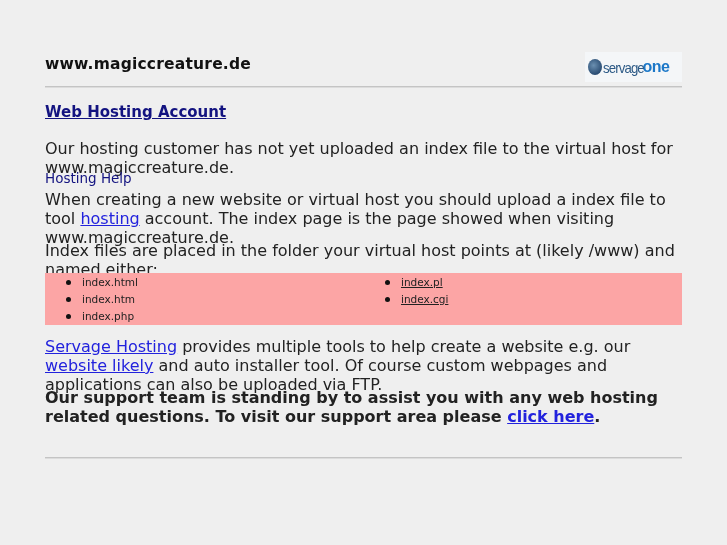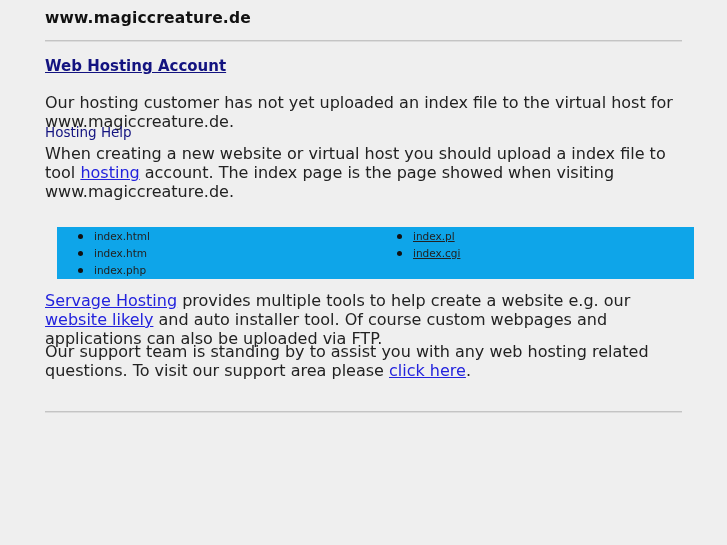--- a/index.html
+++ b/index.html
@@ -12,20 +12,21 @@
     }
     body {
       font-family: "DejaVu Sans", "Liberation Sans", sans-serif;
       color: #222222;
       font-size: 10.5px;
     }
     .wrap {
       position: relative;
       width: 637px;
       margin-left: 45px;
+      margin-top: 46px;
     }
     .header {
       position: relative;
       height: 40px;
     }
     .site-title {
       position: absolute;
       left: 0;
       top: 9px;
       margin: 0;
@@ -106,25 +107,25 @@
       font-size: 13.5px;
       font-weight: normal;
       color: #131380;
     }
     a.link {
       color: #2222dd;
       text-decoration: underline;
     }
     .files {
       position: absolute;
-      left: 12px;
+      left: 0;
       top: 227px;
       width: 637px;
       height: 52px;
-      background: #0ea5e9;
+      background: #fca5a5;
     }
     .files ul {
       position: absolute;
       top: 1px;
       margin: 0;
       padding: 0;
       list-style: none;
     }
     .files ul.col1 { left: 21px; }
     .files ul.col2 { left: 340px; text-decoration: underline; }
@@ -150,44 +151,50 @@
       top: 411px;
     }
   </style>
 </head>
 <body>
 
 <div class="wrap">
 
   <div class="header">
     <h1 class="site-title">www.magiccreature.de</h1>
+    <div class="logo">
+      <span class="globe"></span>
+      <span class="servage">servage</span>
+      <span class="one">one</span>
+    </div>
   </div>
 
   <div class="divider"></div>
 
   <h2 class="page-title">Web Hosting Account</h2>
 
   <p class="p" style="top:93px;">Our hosting customer has not yet uploaded an index file to the virtual host for www.magiccreature.de.</p>
 
   <h3 class="section-title">Hosting Help</h3>
 
   <p class="p" style="top:144px;"><span>When creating a new website or virtual host you should upload a index file to tool </span><a class="link" href="#">hosting</a><span> account. The index page is the page showed when visiting www.magiccreature.de.</span></p>
 
+  <p class="p" style="top:195px;">Index files are placed in the folder your virtual host points at (likely /www) and named either:</p>
 
   <div class="files">
     <ul class="col1">
       <li><span class="bullet"></span><span>index.html</span></li>
       <li><span class="bullet"></span><span>index.htm</span></li>
       <li><span class="bullet"></span><span>index.php</span></li>
     </ul>
     <ul class="col2">
       <li><span class="bullet"></span><span>index.pl</span></li>
       <li><span class="bullet"></span><span>index.cgi</span></li>
     </ul>
   </div>
 
   <p class="p" style="top:291px;"><a class="link" href="#">Servage Hosting</a><span> provides multiple tools to help create a website e.g. our </span><a class="link" href="#">website likely</a><span> and auto installer tool. Of course custom webpages and applications can also be uploaded via FTP.</span></p>
 
-  <p class="p" style="top:342px;"><span>Our support team is standing by to assist you with any web hosting related questions. To visit our support area please </span><a class="link" href="#">click here</a><span>.</span></p>
+  <p class="p" style="top:342px;font-weight:bold;"><span>Our support team is standing by to assist you with any web hosting related questions. To visit our support area please </span><a class="link" href="#">click here</a><span>.</span></p>
 
   <div class="divider bottom-divider"></div>
 
 </div>
 
 </body></html>

